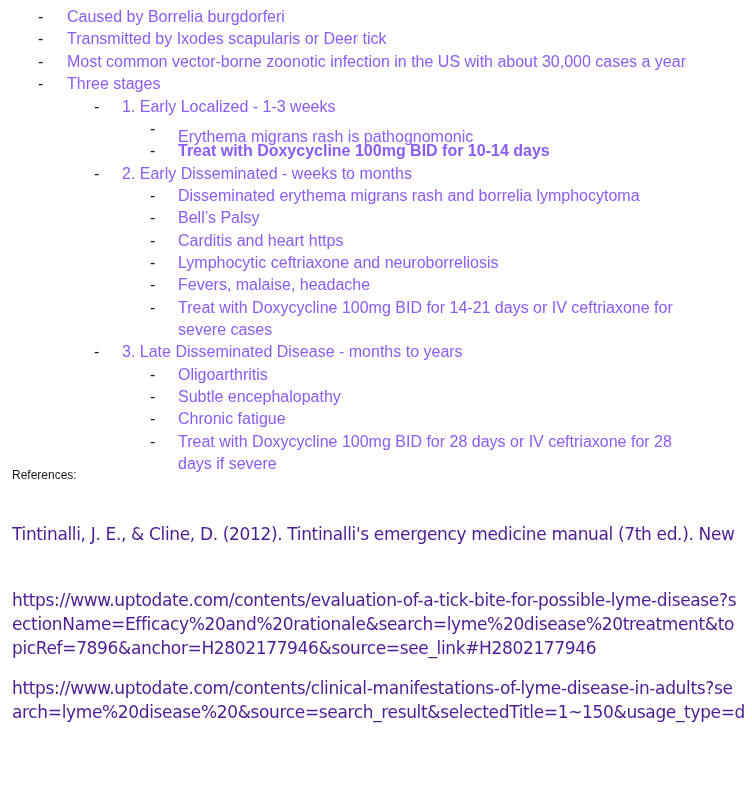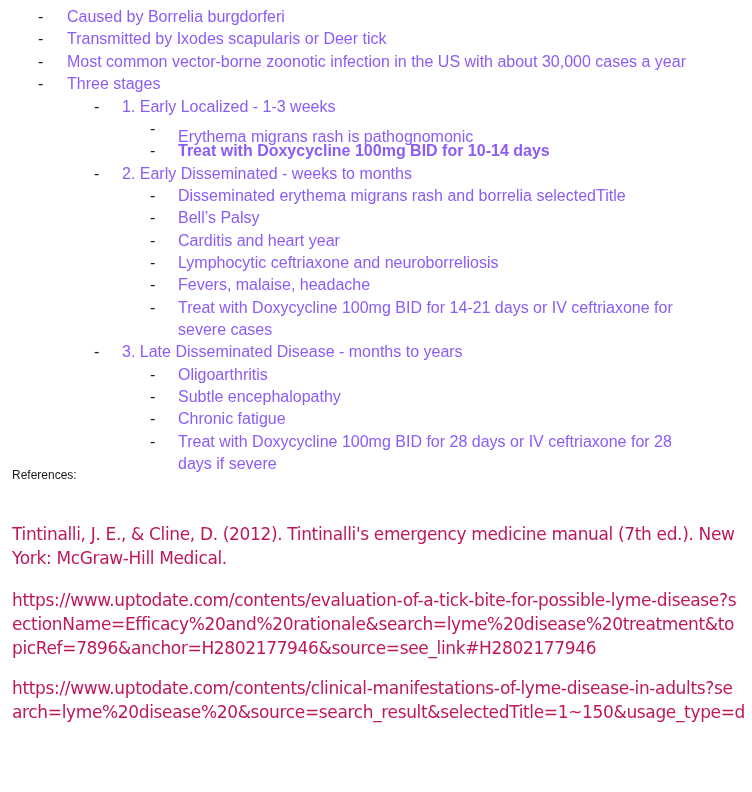--- a/index.html
+++ b/index.html
@@ -41,21 +41,21 @@
       font-size: 12px;
       line-height: 22px;
       color: #1a1a1a;
     }
     .ref {
       position: absolute;
       left: 12px;
       width: 728px;
       font-size: 17px;
       line-height: 24px;
-      color: #be185d;
+      color: #4c1d95;
       font-family: "DejaVu Sans", sans-serif;
       letter-spacing: -0.35px;
       word-break: break-all;
     }
     .ref.citation {
       word-break: normal;
     }
     .ref-line {
       display: block;
       white-space: nowrap;
@@ -84,27 +84,27 @@
   <span class="dash" style="left:150px; top:118px;">-</span>
   <span class="list-line" style="left:178px; top:126px;">Erythema migrans rash is pathognomonic</span>
 
   <span class="dash" style="left:150px; top:140px;">-</span>
   <span class="list-line" style="left:178px; top:140px;font-weight:bold;">Treat with Doxycycline 100mg BID for 10-14 days</span>
 
   <span class="dash" style="left:94px; top:163px;">-</span>
   <span class="list-line" style="left:122px; top:163px;text-align:right;">2. Early Disseminated - weeks to months</span>
 
   <span class="dash" style="left:150px; top:185px;">-</span>
-  <span class="list-line" style="left:178px; top:185px;">Disseminated erythema migrans rash and borrelia selectedTitle</span>
+  <span class="list-line" style="left:178px; top:185px;">Disseminated erythema migrans rash and borrelia lymphocytoma</span>
 
   <span class="dash" style="left:150px; top:207px;">-</span>
   <span class="list-line" style="left:178px; top:207px;">Bell’s Palsy</span>
 
   <span class="dash" style="left:150px; top:230px;">-</span>
-  <span class="list-line" style="left:178px; top:230px;">Carditis and heart year</span>
+  <span class="list-line" style="left:178px; top:230px;">Carditis and heart https</span>
 
   <span class="dash" style="left:150px; top:252px;">-</span>
   <span class="list-line" style="left:178px; top:252px;">Lymphocytic ceftriaxone and neuroborreliosis</span>
 
   <span class="dash" style="left:150px; top:274px;">-</span>
   <span class="list-line" style="left:178px; top:274px;">Fevers, malaise, headache</span>
 
   <span class="dash" style="left:150px; top:297px;">-</span>
   <span class="list-line" style="left:178px; top:297px;">Treat with Doxycycline 100mg BID for 14-21 days or IV ceftriaxone for</span>
   <span class="list-line" style="left:178px; top:319px;">severe cases</span>
@@ -122,21 +122,20 @@
   <span class="list-line" style="left:178px; top:408px;">Chronic fatigue</span>
 
   <span class="dash" style="left:150px; top:431px;">-</span>
   <span class="list-line" style="left:178px; top:431px;">Treat with Doxycycline 100mg BID for 28 days or IV ceftriaxone for 28</span>
   <span class="list-line" style="left:178px; top:453px;">days if severe</span>
 
   <span class="refs-label">References:</span>
 
   <div class="ref citation" style="top:522px;">
     <span class="ref-line">Tintinalli, J. E., &amp; Cline, D. (2012). Tintinalli's emergency medicine manual (7th ed.). New</span>
-    <span class="ref-line">York: McGraw-Hill Medical.</span>
   </div>
 
   <div class="ref" style="top:588px;">
     <span class="ref-line">https://www.uptodate.com/contents/evaluation-of-a-tick-bite-for-possible-lyme-disease?s</span>
     <span class="ref-line">ectionName=Efficacy%20and%20rationale&amp;search=lyme%20disease%20treatment&amp;to</span>
     <span class="ref-line">picRef=7896&amp;anchor=H2802177946&amp;source=see_link#H2802177946</span>
   </div>
 
   <div class="ref" style="top:676px;">
     <span class="ref-line">https://www.uptodate.com/contents/clinical-manifestations-of-lyme-disease-in-adults?se</span>

